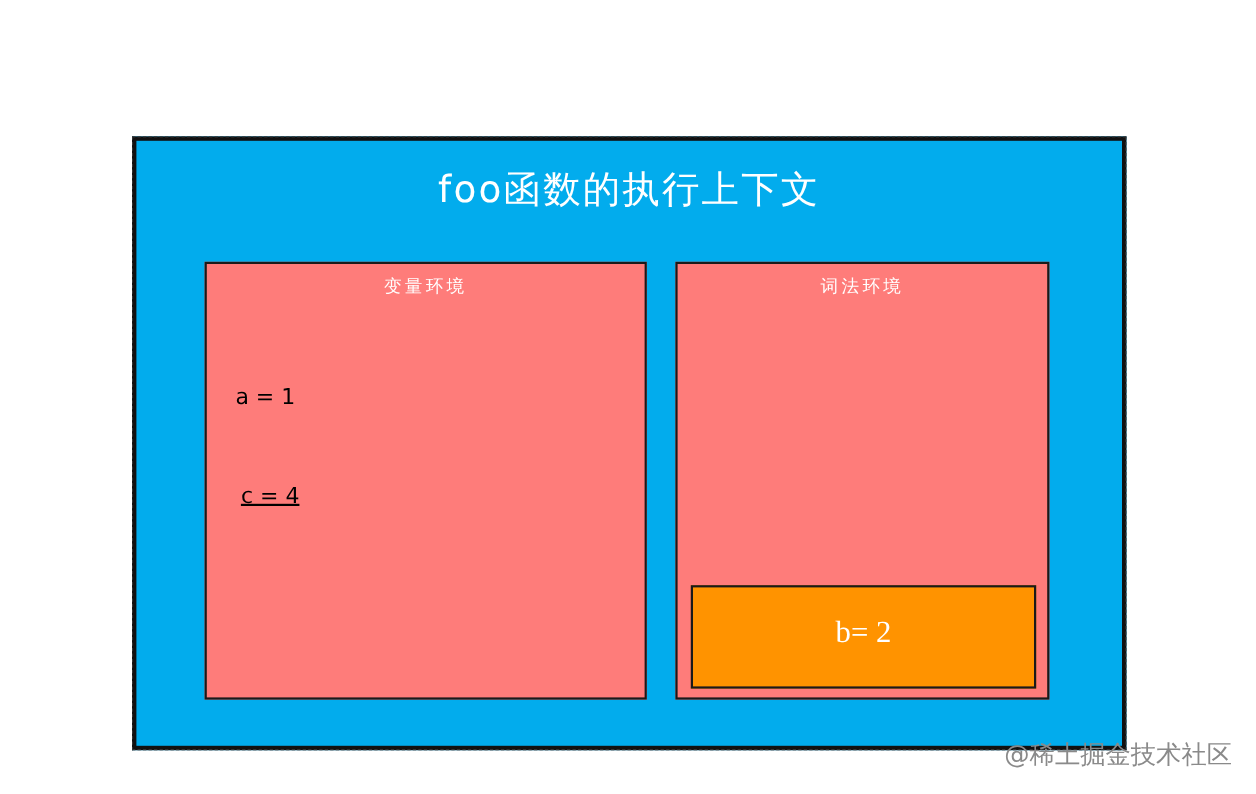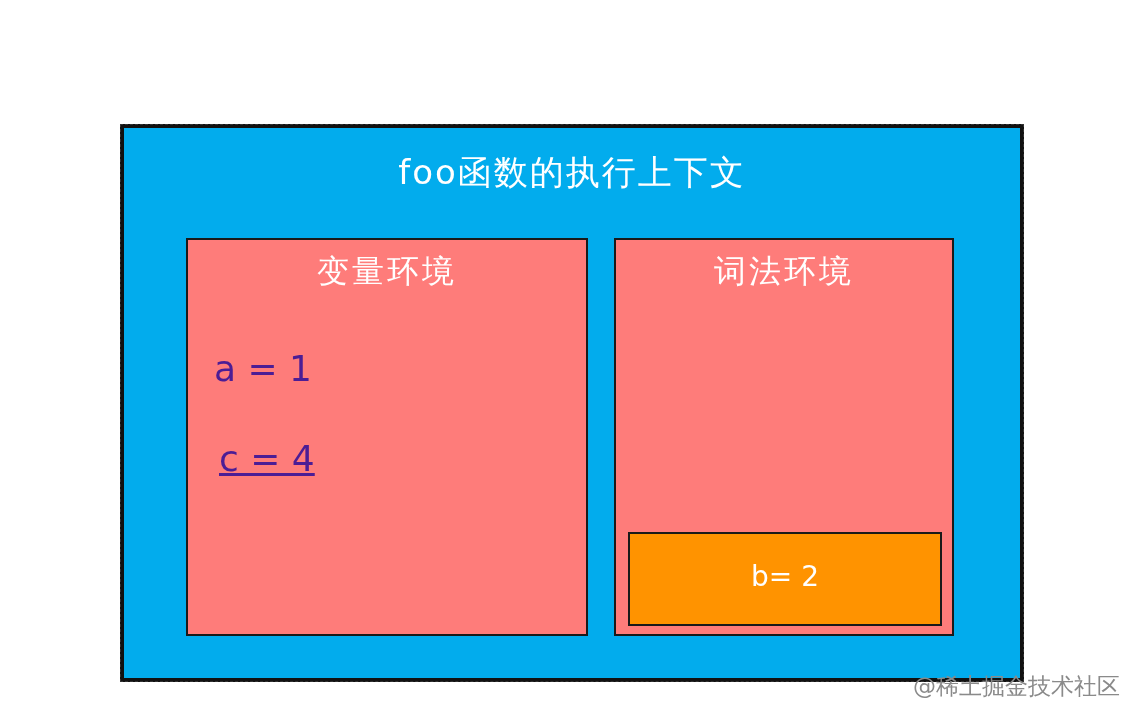--- a/index.html
+++ b/index.html
@@ -5,23 +5,23 @@
   html, body { margin:0; padding:0; background:#ffffff; }
   body { width:1142px; height:722px; position:relative; overflow:hidden;
          font-family:"DejaVu Sans", sans-serif; }
   .outer { position:absolute; left:120px; top:124px; width:904px; height:558px;
            background:#02aced; border:4px solid #111; box-sizing:border-box;
            outline:1px dashed #333; outline-offset:-1px; }
   .title { position:absolute; left:0; right:0; top:22px; text-align:center;
            color:#fff; font-size:34px; letter-spacing:2px; }
   .env { position:absolute; background:#fe7c7a; border:2px solid #1a1a1a; box-sizing:border-box; }
   .env-title { position:absolute; left:0; right:0; top:10px; text-align:center;
-               color:#fff; font-size:32px; letter-spacing:3px; }
-  .var { position:absolute; color:#4c1d95; font-size:36px; }
-  .inner { position:absolute; background:#ff9300; border:2px solid #1a1a1a; box-sizing:border-box; }
+               color:#fff; font-size:16px; letter-spacing:3px; }
+  .var { position:absolute; color:#000000; font-size:20px; }
+  .inner { position:absolute; background:#ff9300; border:2px solid #1a1a1a; box-sizing:border-box;font-family:Liberation Serif, serif; }
   .inner-text { position:absolute; left:0; right:0; top:26px; text-align:center; color:#fff; font-size:28px; }
   .watermark { position:absolute; right:22px; bottom:20px; color:#8a8a8a; font-size:23px; }
 </style>
 </head>
 <body>
 
 <div class="outer">
   <div class="title">foo函数的执行上下文</div>
 
   <div class="env" style="left:62px; top:110px; width:402px; height:398px;">

